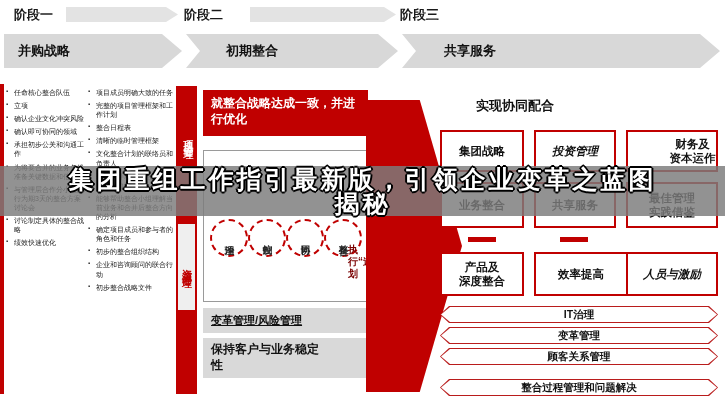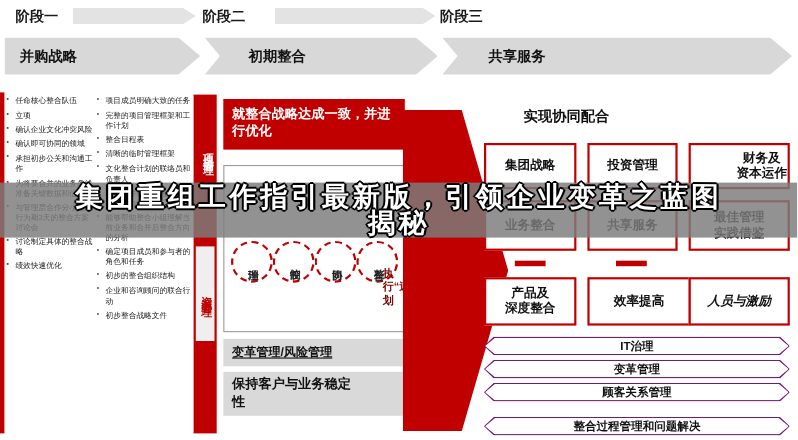--- a/index.html
+++ b/index.html
@@ -55,21 +55,21 @@
     clip-path: polygon(0 0, 56% 0, 100% 50%, 56% 100%, 0 100%); }
 
   
   .synergy-title { position:absolute; left:440px; top:97px; width:150px; text-align:center;
     font-size:13px; font-weight:bold; color:#111; z-index:3; }
   .cell { position:absolute; background:#fff; border:2px solid #c00000; display:flex; align-items:center;
     justify-content:center; text-align:center; font-size:11.5px; font-weight:bold; color:#111;
     line-height:1.25; white-space:pre-line; z-index:3; }
   .dash { position:absolute; top:237px; width:28px; height:5px; background:#c00000; z-index:3; }
 
-  .chev { position:absolute; left:440px; width:278px; height:17px; background:#701a75; z-index:3;
+  .chev { position:absolute; left:440px; width:278px; height:17px; background:#b91c1c; z-index:3;
     clip-path: polygon(9px 0, calc(100% - 9px) 0, 100% 50%, calc(100% - 9px) 100%, 9px 100%, 0 50%); }
   .chev .inner { position:absolute; left:1px; right:1px; top:1px; bottom:1px; background:#fff;
     clip-path: polygon(9px 0, calc(100% - 9px) 0, 100% 50%, calc(100% - 9px) 100%, 9px 100%, 0 50%);
     display:flex; align-items:center; justify-content:center; font-size:10.5px; font-weight:bold; color:#111; }
 
   
   .overlay { position:absolute; left:0; top:166px; width:725px; height:50px; background:rgba(124,124,124,0.83);
     z-index:10; display:flex; flex-direction:column; align-items:center; justify-content:center; }
   .overlay .t { color:#fff; font-weight:bold; font-size:25px; line-height:24px; letter-spacing:3px; white-space:nowrap;
     text-shadow: 2px 0 #000, -2px 0 #000, 0 2px #000, 0 -2px #000, 1px 1px #000, -1px -1px #000, 1px -1px #000, -1px 1px #000; }
@@ -145,21 +145,21 @@
   <div class="gray-box" id="changeBox">变革管理/风险管理</div>
   <div class="gray-box" id="stabilityBox">
     <span>保持客户与业务稳定性</span>
   </div>
 
   <div class="big-arrow"></div>
 
   <div class="synergy-title">实现协同配合</div>
 
   <div class="cell" style="left:440px; top:130px; width:84px; height:42px;">集团战略</div>
-  <div class="cell" style="left:534px; top:130px; width:82px; height:42px;">投资管理</div>
+  <div class="cell" style="left:534px; top:130px; width:82px; height:42px;font-style:italic;">投资管理</div>
   <div class="cell" style="left:626px; top:130px; width:92px; height:42px;padding-left:41px;">财务及
 资本运作</div>
 
   <div class="cell" style="left:440px; top:182px; width:84px; height:46px;">业务整合</div>
   <div class="cell" style="left:534px; top:182px; width:82px; height:46px;">共享服务</div>
   <div class="cell" style="left:626px; top:182px; width:92px; height:46px;">最佳管理
 实践借鉴</div>
 
   <div class="dash" style="left:468px;"></div>
   <div class="dash" style="left:560px;"></div>

